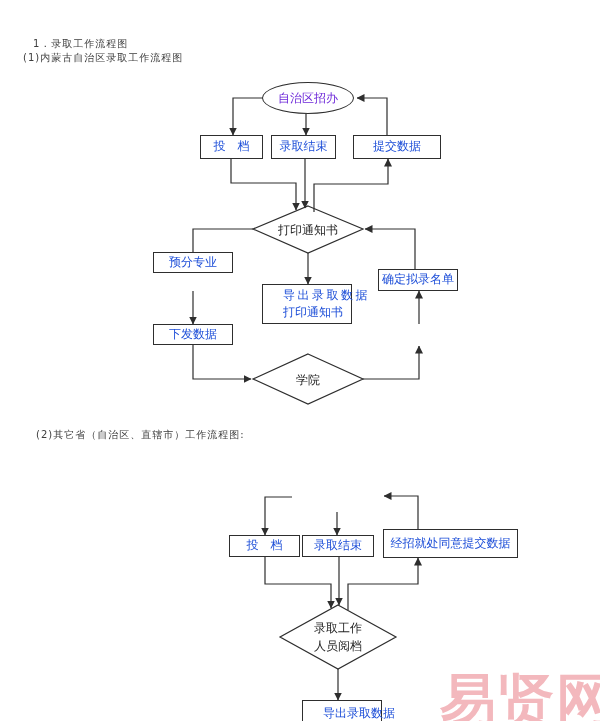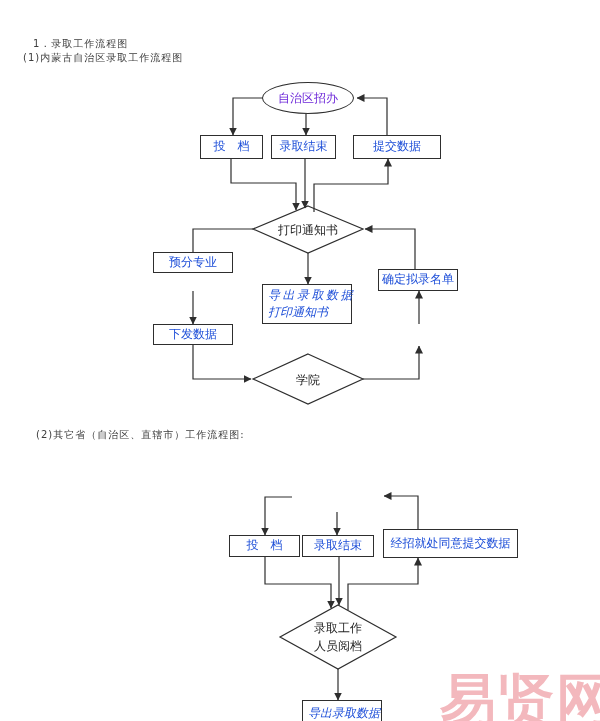--- a/index.html
+++ b/index.html
@@ -11,21 +11,21 @@
     position:absolute;font-size:10px;color:#3d3d3d;letter-spacing:1px;white-space:nowrap;
   }
   #connector-layer{position:absolute;left:0;top:0;}
   .box{
     position:absolute;box-sizing:border-box;border:1px solid #2e2e2e;background:#fff;
     display:flex;align-items:center;justify-content:center;
     font-size:12px;color:#1d4ed8;white-space:pre;line-height:1.3;text-align:right;
   }
   .box.multiline{
     flex-direction:column;align-items:flex-start;justify-content:center;
-    padding-left:5px;line-height:1.45;white-space:nowrap;font-style:italic;
+    padding-left:20px;line-height:1.45;white-space:nowrap;
   }
   .spaced{letter-spacing:2.5px;}
   .ellipse{
     position:absolute;box-sizing:border-box;border:1px solid #2e2e2e;background:#fff;
     border-radius:50%;display:flex;align-items:center;justify-content:center;
     font-size:12px;color:#6d28d9;white-space:nowrap;
   }
   .dlabel{
     position:absolute;transform:translate(-50%,-50%);font-size:12px;color:#1f1f1f;
     text-align:center;white-space:nowrap;line-height:1.5;

